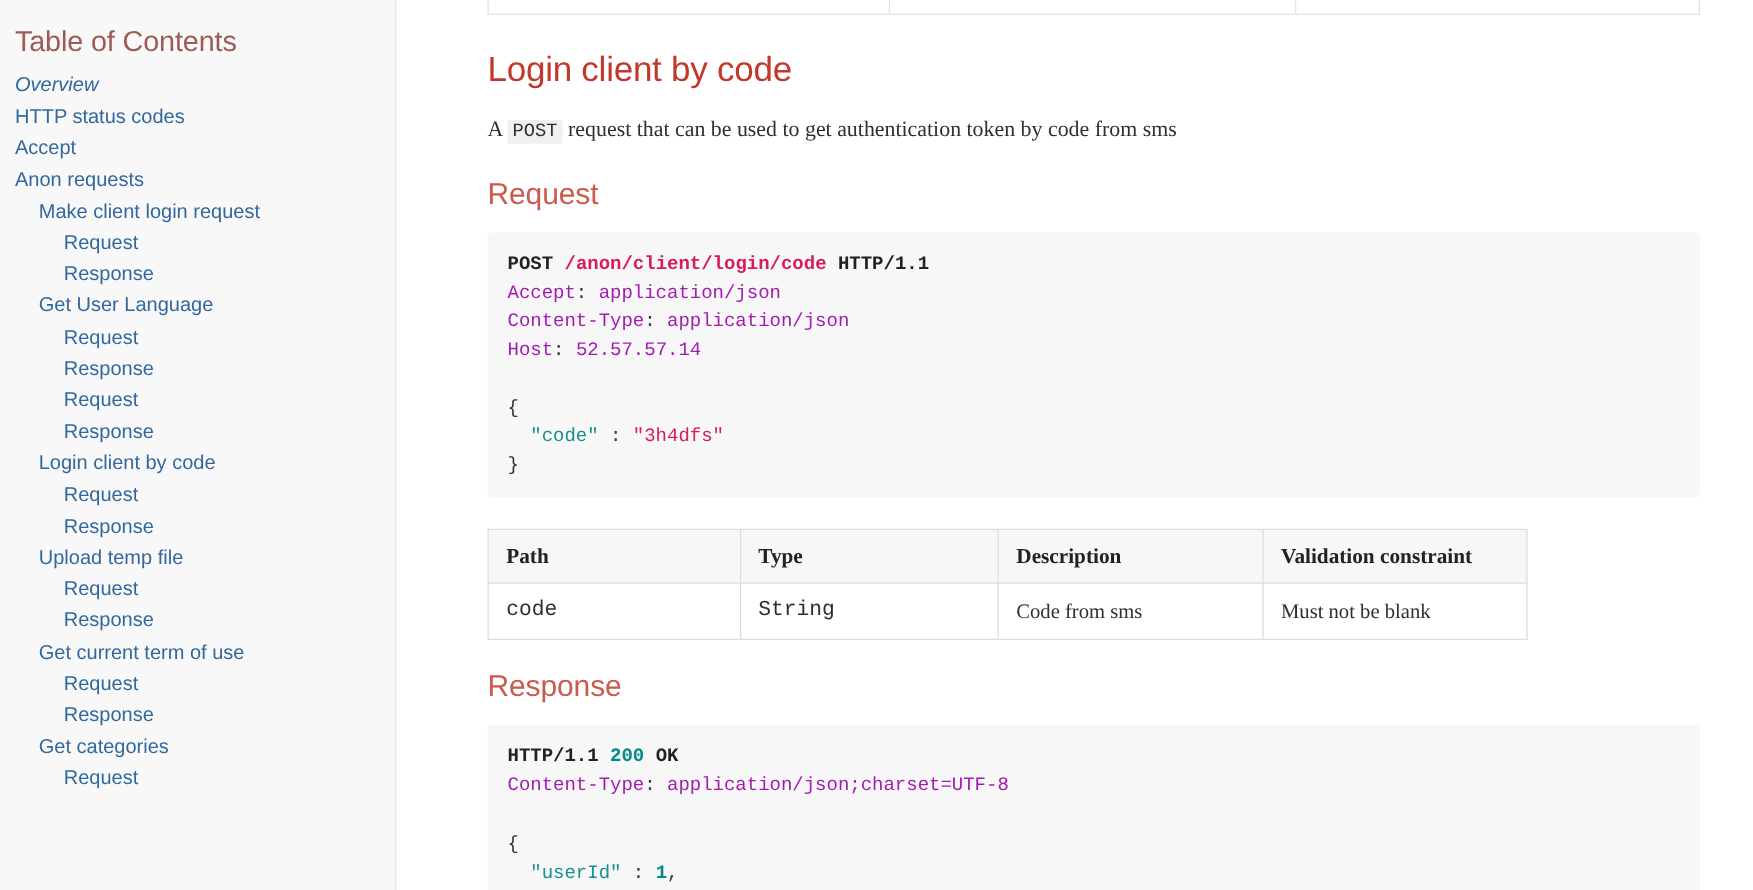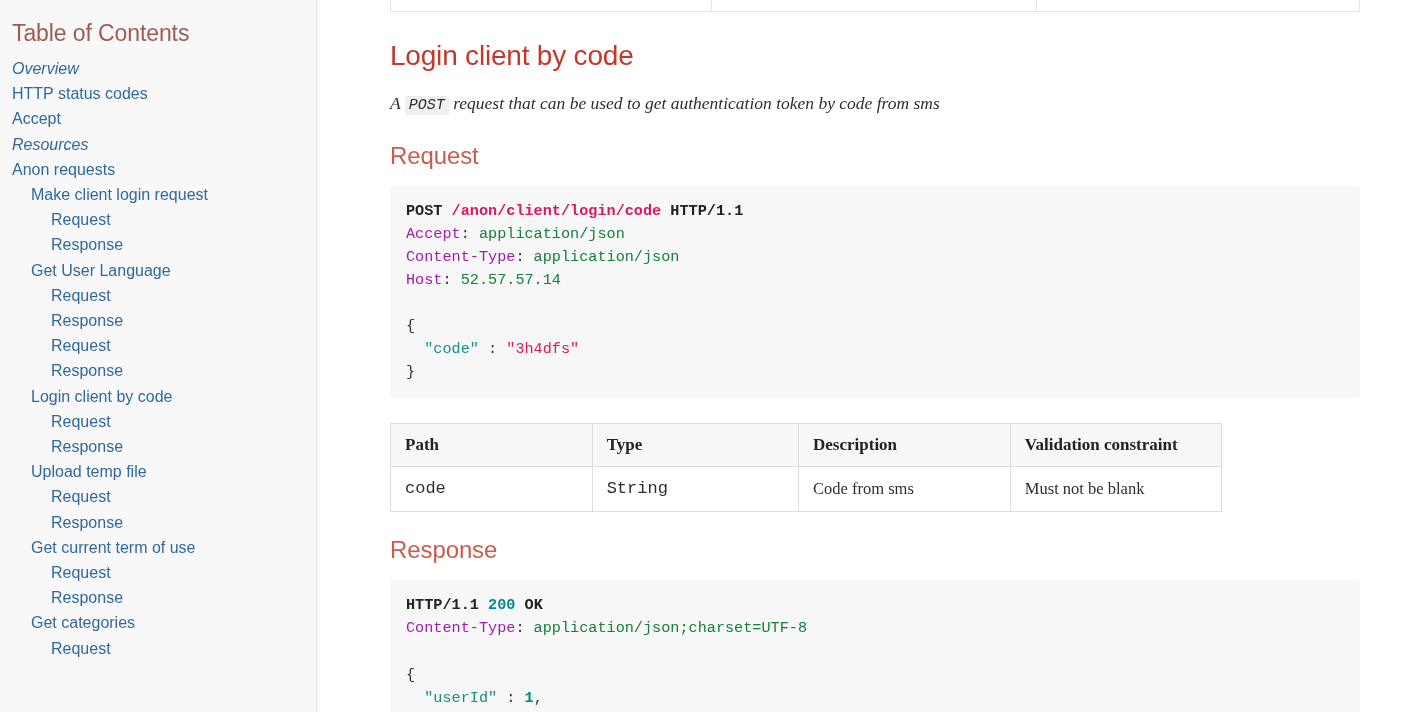--- a/index.html
+++ b/index.html
@@ -81,21 +81,20 @@
     font-size: 28px;
     color: #c0392b;
     margin: 28px 0 0 0;
     letter-spacing: -0.2px;
   }
   p.lead {
     font-size: 17.5px;
     line-height: 1.5;
     color: #2f2f2f;
     margin: 18px 0 3px 0;
-    font-style: italic;
   }
   code.inline {
     font-family: "Liberation Mono", "DejaVu Sans Mono", monospace;
     font-size: 15px;
     background: #f0f0f0;
     padding: 1px 4px;
     border-radius: 2px;
     color: #2f2f2f;
   }
   h3.sub-title {
@@ -115,21 +114,21 @@
     border-radius: 4px;
     margin: 16px 0 0 0;
     padding: 14px 16px 14px 16px;
     white-space: pre;
     overflow: hidden;
     color: #333;
   }
   .tok-kw      { color: #222222; font-weight: bold; }
   .tok-path    { color: #d81b60; font-weight: bold; }
   .tok-header  { color: #a21caf; }
-  .tok-val     { color: #15803d; }
+  .tok-val     { color: #a21caf; }
   .tok-key     { color: #188f8f; }
   .tok-str     { color: #d81b60; }
   .tok-num     { color: #008b8b; font-weight: bold; }
   .tok-punc    { color: #333333; }
 
   table.fields {
     border-collapse: collapse;
     width: 832px;
     margin: 25px 0 0 0;
     font-size: 16px;
@@ -163,21 +162,20 @@
 <body>
 
 <div class="page">
 
   <nav class="sidebar">
     <div class="toc-title">Table of Contents</div>
     <ul class="toc-list" id="toc-list">
         <li class="toc-item lvl1 em">Overview</li>
         <li class="toc-item lvl1">HTTP status codes</li>
         <li class="toc-item lvl1">Accept</li>
-        <li class="toc-item lvl1 em">Resources</li>
         <li class="toc-item lvl1">Anon requests</li>
         <li class="toc-item lvl2">Make client login request</li>
         <li class="toc-item lvl3">Request</li>
         <li class="toc-item lvl3">Response</li>
         <li class="toc-item lvl2">Get User Language</li>
         <li class="toc-item lvl3">Request</li>
         <li class="toc-item lvl3">Response</li>
         <li class="toc-item lvl3">Request</li>
         <li class="toc-item lvl3">Response</li>
         <li class="toc-item lvl2">Login client by code</li>

